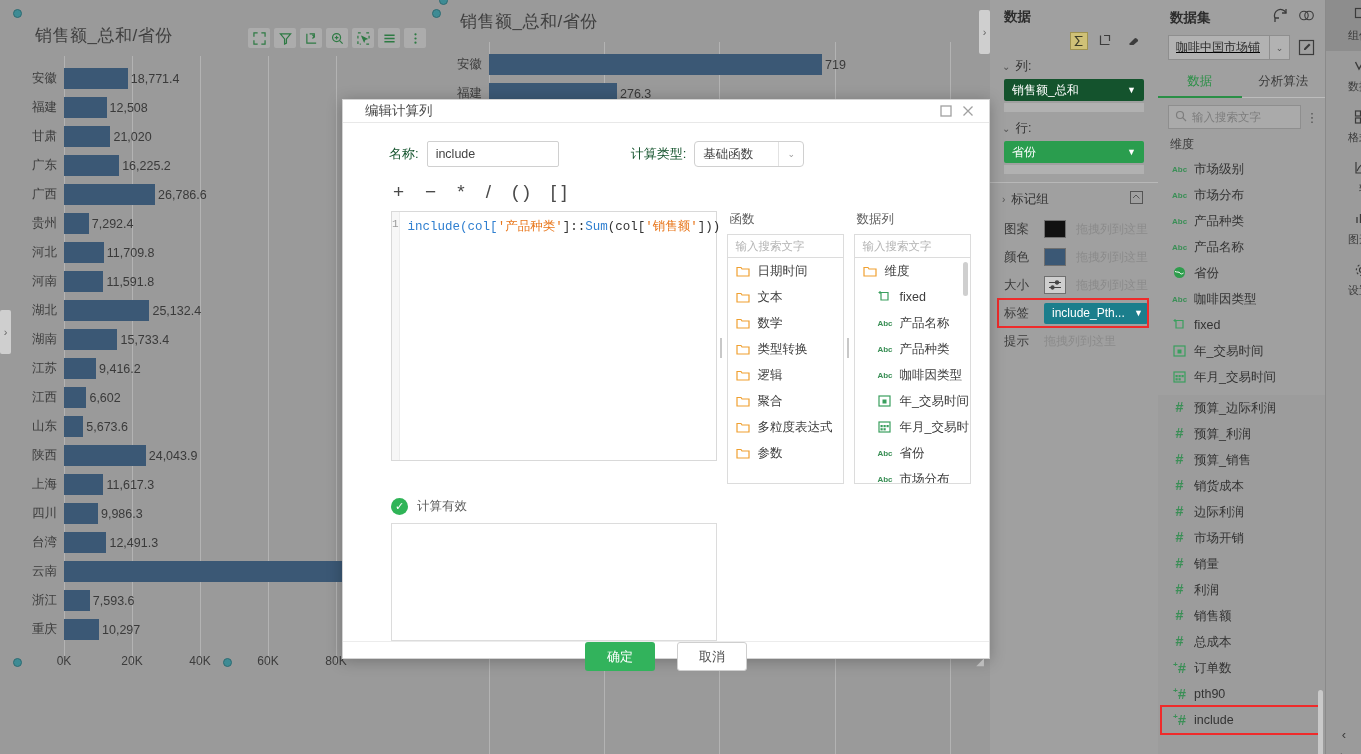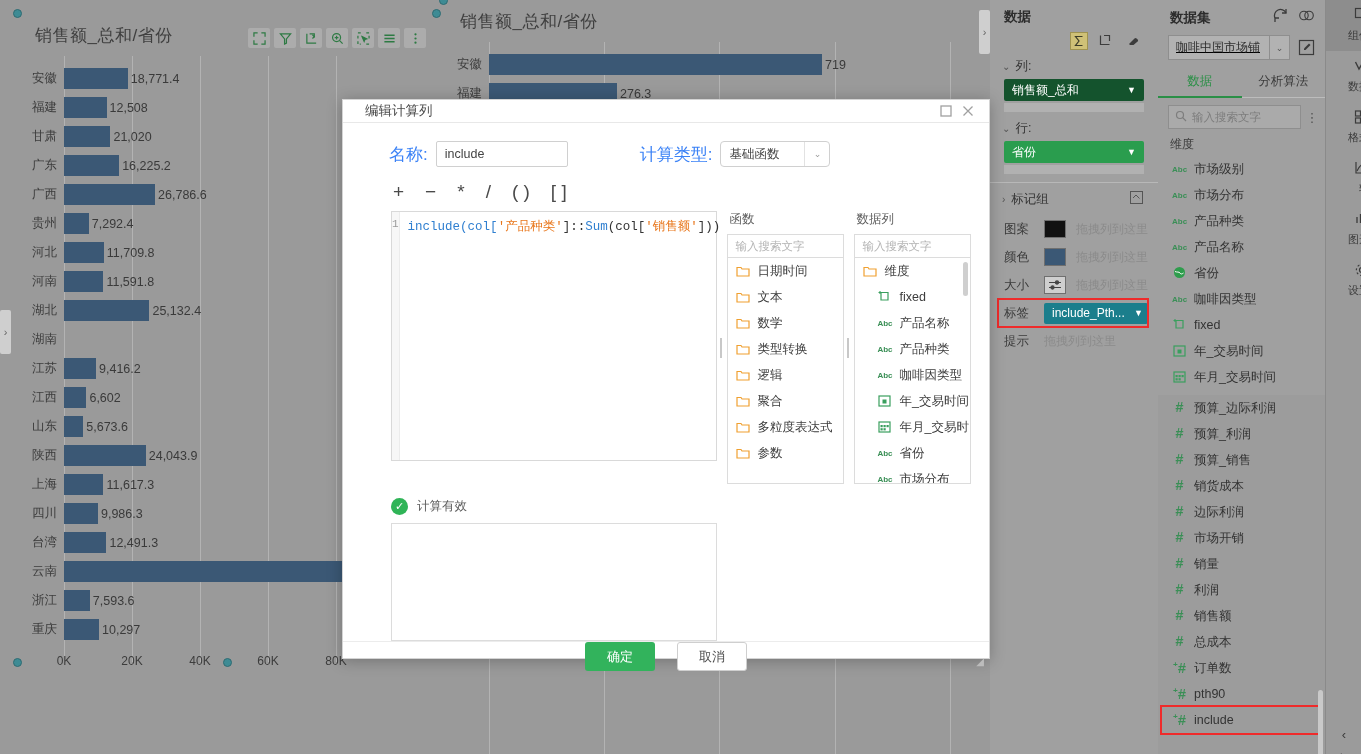--- a/index.html
+++ b/index.html
@@ -165,21 +165,21 @@
   }
   .modal-head {
     height: 36px; border-bottom: 1px solid #e8e8e8; display:flex; align-items:center;
     padding: 0 10px 0 22px; background:#fff;
   }
   .modal-title { font-size: 13.5px; color: #4a4a4a; flex: 1 1 auto; }
   .mh-btn { width:22px; height:22px; display:flex; align-items:center; justify-content:center; color:#9b9b9b; }
   .modal-body { flex: 1 1 auto; position: relative; padding: 0 18px; }
 
   .form-row { display:flex; align-items:center; gap:0; padding: 18px 14px 0 28px; }
-  .lbl { font-size: 17px; color:#3b82f6; margin-right: 8px; }
+  .lbl { font-size: 13px; color:#14532d; margin-right: 8px; }
   .txt-input {
     width: 132px; height: 26px; border:1px solid #d0d0d0; border-radius:2px;
     font-size:12.5px; color:#444; padding: 0 8px; background:#fff; display:flex; align-items:center;
   }
   .spacer-lg { width: 72px; }
   .sel-input {
     width: 110px; height: 26px; border:1px solid #d0d0d0; border-radius:4px;
     font-size:12.5px; color:#444; display:flex; align-items:center; position:relative; padding-left:8px; background:#fff;
   }
   .sel-input .dd2 { position:absolute; right:0; top:0; width:25px; height:24px; border-left:1px solid #e2e2e2; display:flex;align-items:center;justify-content:center;color:#9a9a9a;font-size:9px;}
@@ -383,20 +383,24 @@
             </div>
             <div class="row">
               <div class="row-label">湖北</div>
               <div class="row-barwrap">
                 <div class="bar" style="width: 85.4502px; background: rgb(59, 88, 117);"></div>
                 <div class="bar-val" style="left: 88.4502px;">25,132.4</div>
               </div>
             </div>
             <div class="row">
               <div class="row-label">湖南</div>
+              <div class="row-barwrap">
+                <div class="bar" style="width: 53.4936px; background: rgb(59, 88, 117);"></div>
+                <div class="bar-val" style="left: 56.4936px;">15,733.4</div>
+              </div>
             </div>
             <div class="row">
               <div class="row-label">江苏</div>
               <div class="row-barwrap">
                 <div class="bar" style="width: 32.0151px; background: rgb(59, 88, 117);"></div>
                 <div class="bar-val" style="left: 35.0151px;">9,416.2</div>
               </div>
             </div>
             <div class="row">
               <div class="row-label">江西</div>

